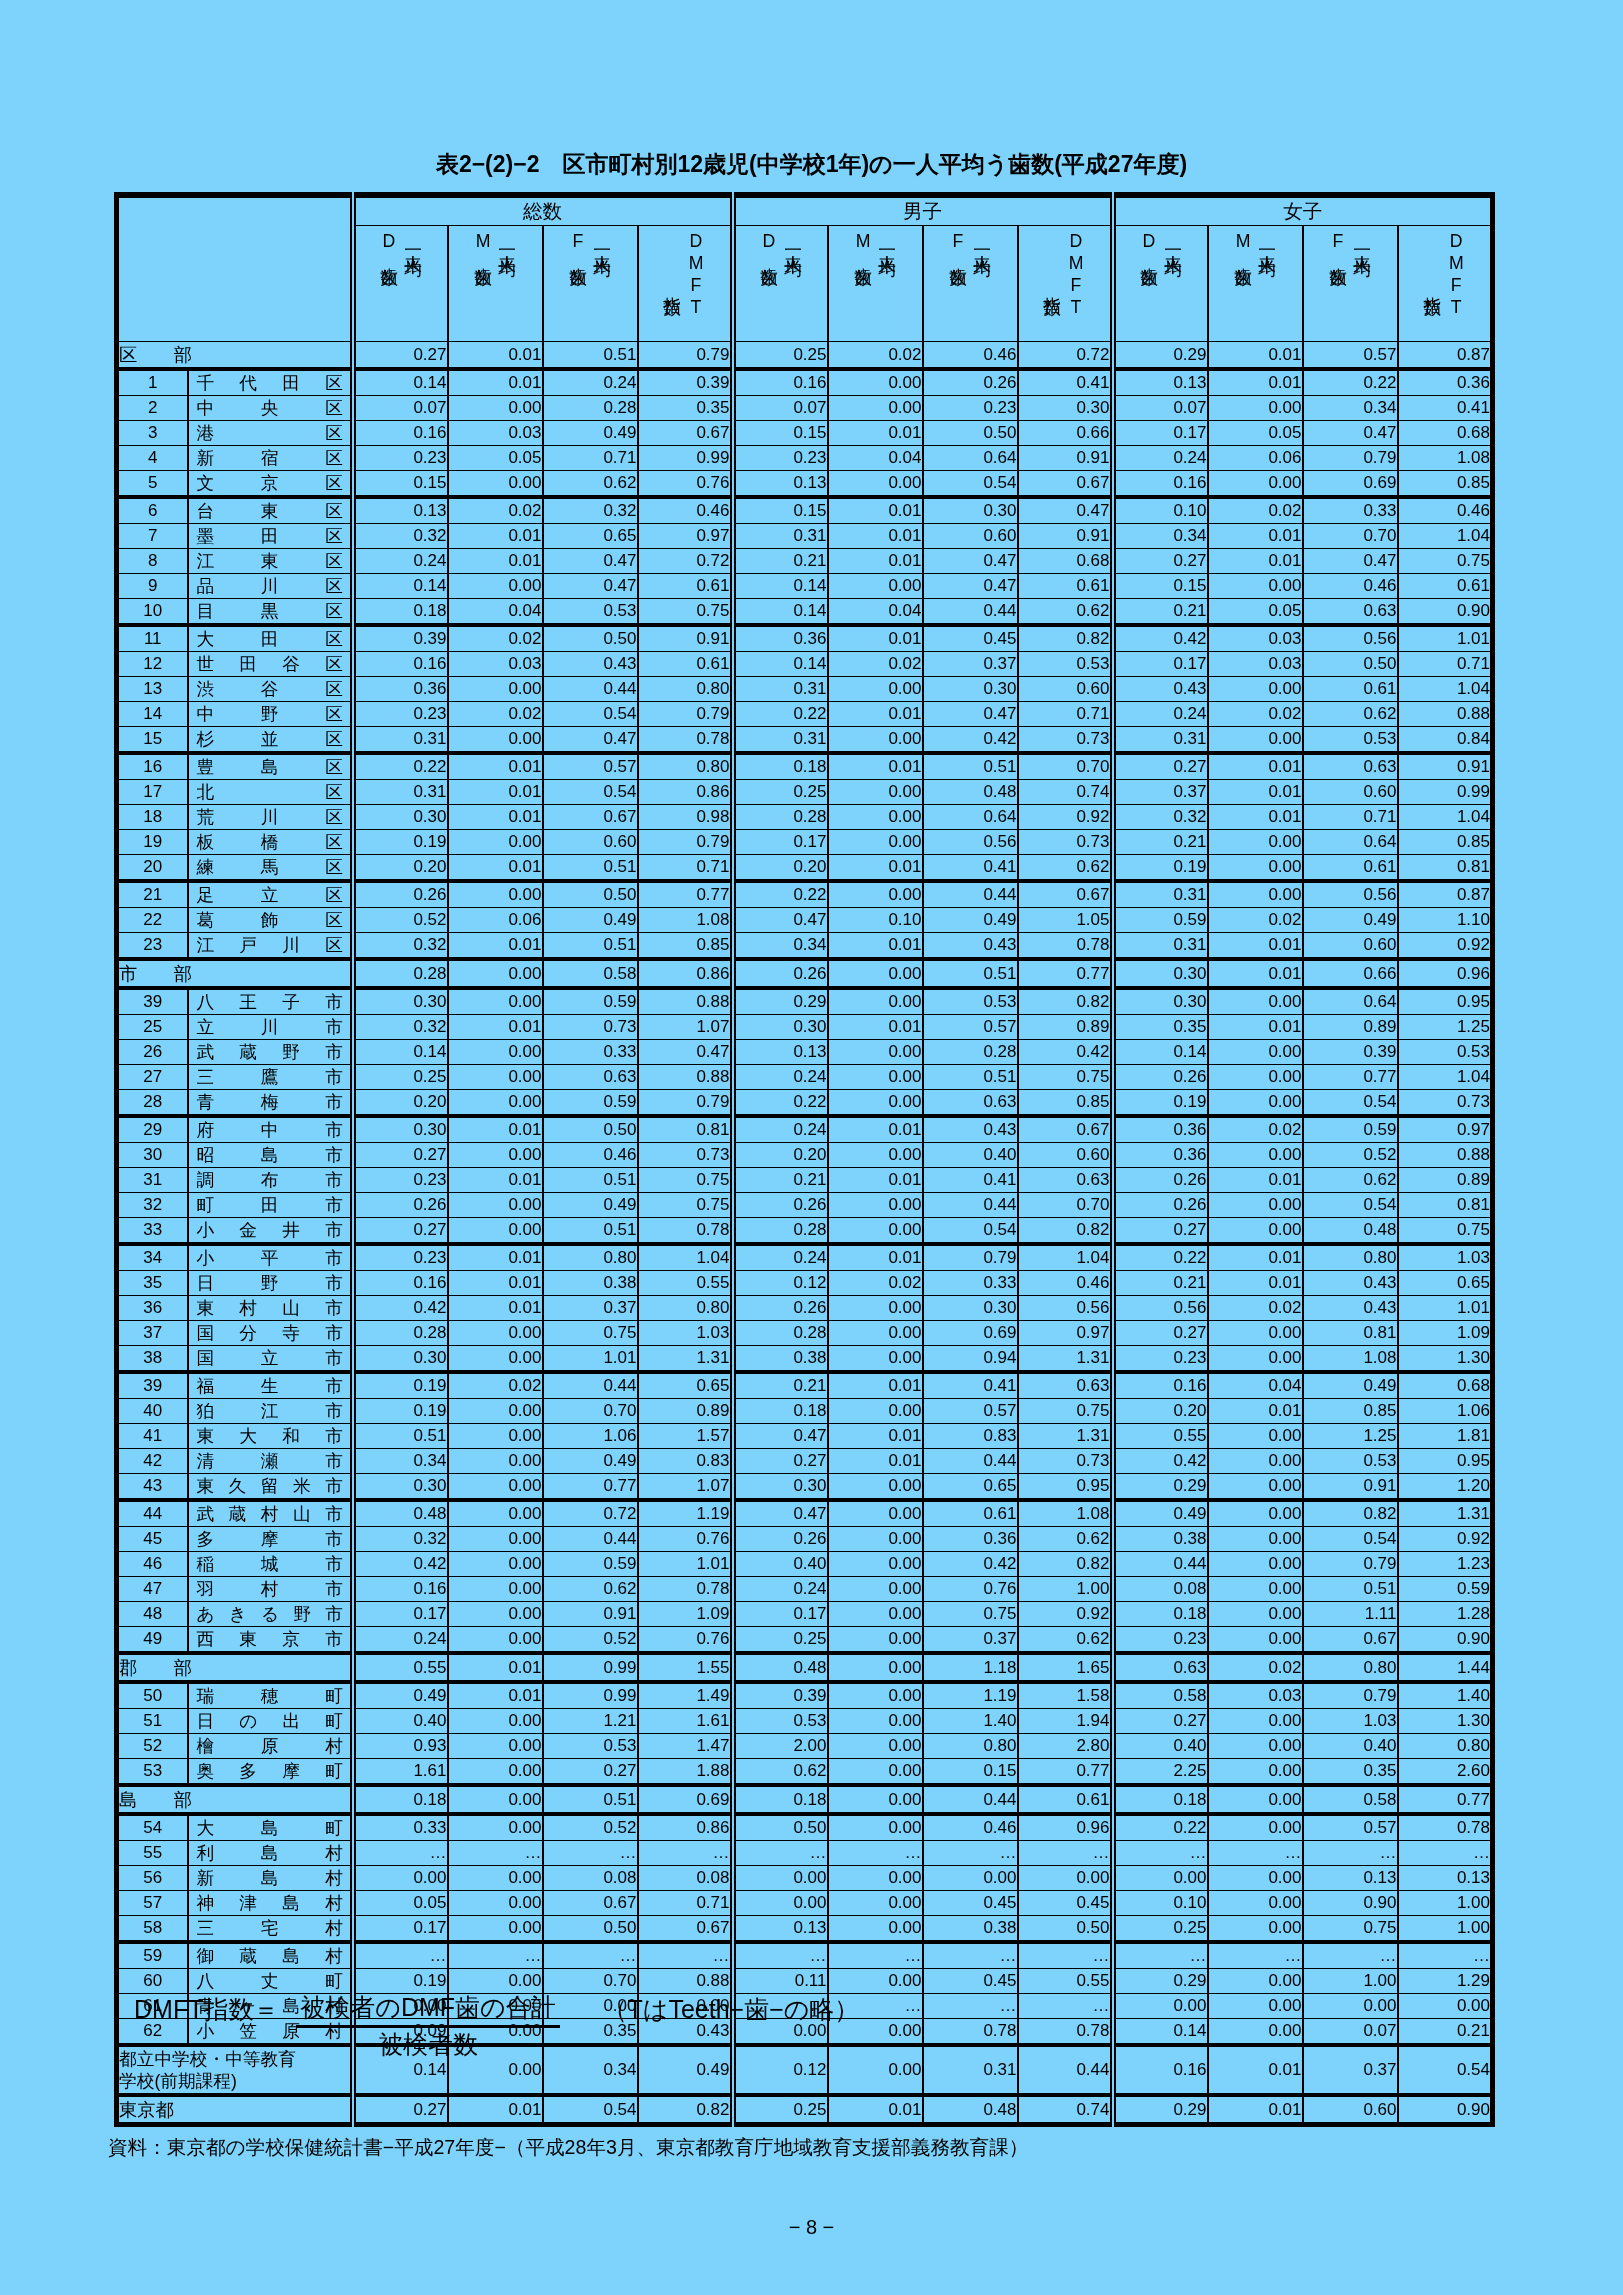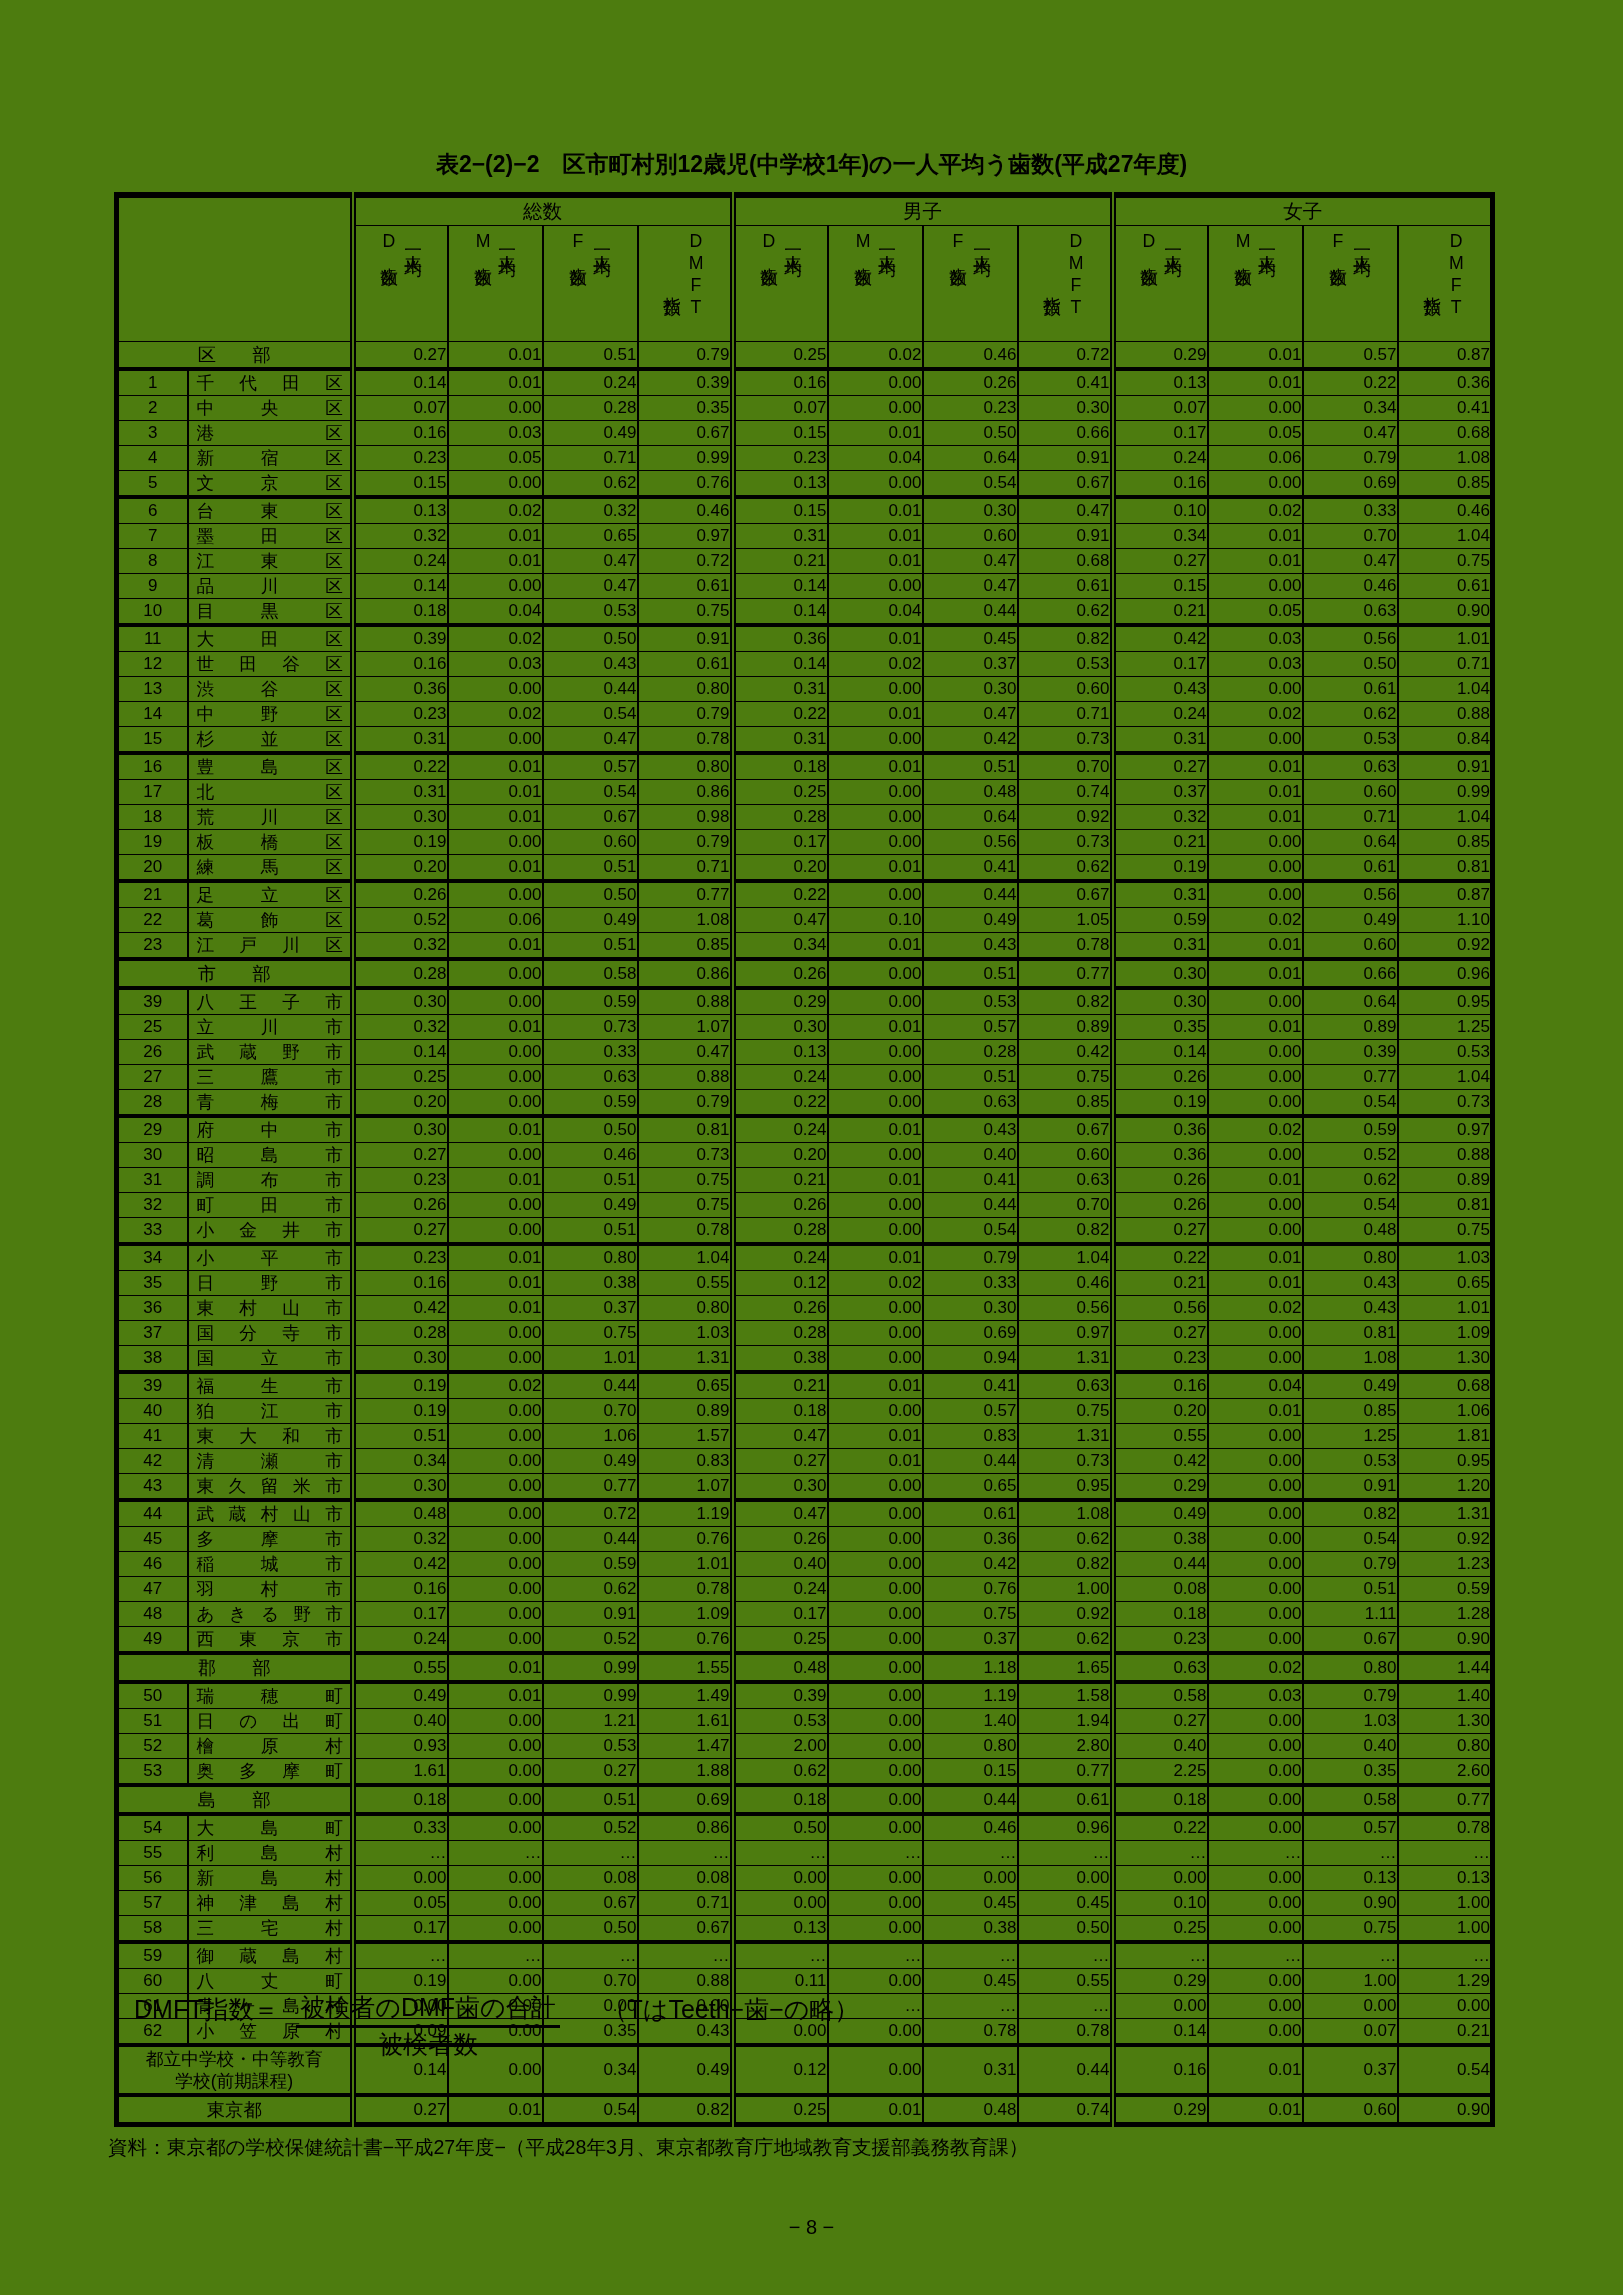--- a/index.html
+++ b/index.html
@@ -1,34 +1,34 @@
 <!DOCTYPE html>
 <html style="font-size:10.5px"><head>
 <meta charset="utf-8">
 <style>
   html,body{margin:0;padding:0;background:#fff;}
-  .page{position:relative;width:1623px;height:2295px;background:#4d7c0f;color:#000;
+  .page{position:relative;width:1623px;height:2295px;background:#7dd3fc;color:#000;
         font-family:"Liberation Sans","DejaVu Sans",sans-serif;}
   .title{position:absolute;top:149px;left:0;width:100%;text-align:center;
          font-size:23px;font-weight:bold;}
   table.main{position:absolute;left:114px;top:192px;border-collapse:collapse;
              table-layout:fixed;border:5.2px solid #000;border-top:6.5px solid #000;}
   table.main th,table.main td{border:2px solid #000;border-top-width:1.3px;border-bottom-width:1.3px;
              padding:0;overflow:hidden;font-weight:normal;}
   th.corner{border-bottom:4.6px solid #000;}
   th.grp{font-size:19.6px;text-align:center;border-bottom:3.9px solid #000;}
   th.vth{border-bottom:4.6px solid #000;vertical-align:top;text-align:center;}
   .vh{display:inline-block;writing-mode:vertical-rl;text-orientation:upright;
       margin-top:5.2px;font-size:17.7px;letter-spacing:2px;}
   .vh div{line-height:24px;}
   td.no{text-align:center;font-size:17px;}
   td.name{vertical-align:middle;}
   td.name .nm{display:flex;justify-content:space-between;align-items:center;
       padding:0 6.5px 0 7.9px;font-size:17.7px;}
-  td.sum{text-align:center;font-size:18.3px;vertical-align:middle;margin-top:28px;}
+  td.sum{font-size:18.3px;vertical-align:middle;margin-top:28px;}
   td.school{font-size:17.7px;white-space:pre-line;line-height:22px;}
   td.v{text-align:right;padding-right:11.8px;font-size:17px;}
   table.main tbody tr{height:25px;}
   table.main tbody tr.tall{height:50px;}
   table.main tbody tr.thick td{border-bottom:4.6px solid #000;}
   table.main .grpsep{border-left:6.5px double #000;}
   .formula{position:absolute;left:134px;top:1996px;font-size:25px;}
   .fpart{display:inline-block;vertical-align:top;line-height:27.5px;}
   .frac{display:inline-block;vertical-align:top;text-align:center;margin:0 18px;}
   .num{display:block;border-bottom:3.9px solid #000;padding:0 3.9px 5.2px;line-height:23.6px;}

